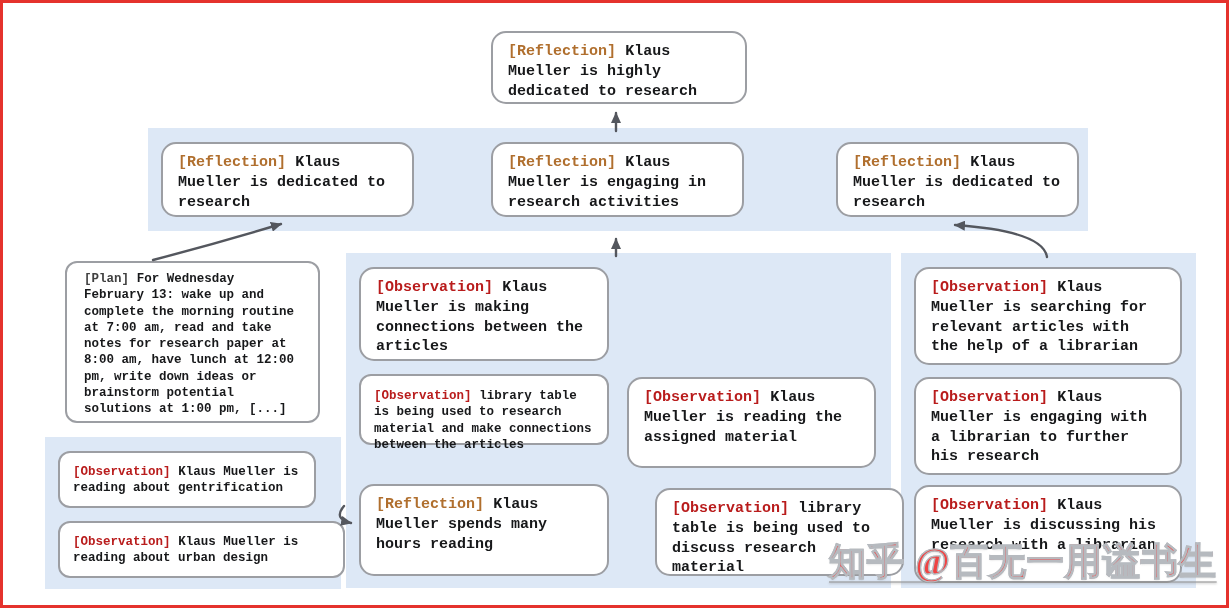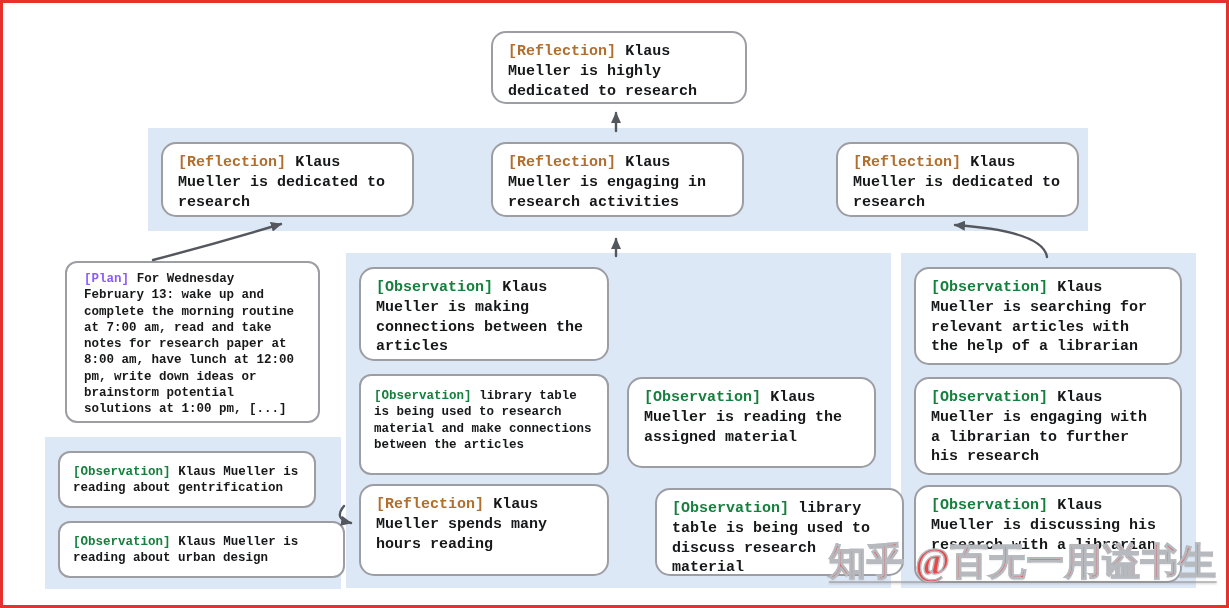--- a/index.html
+++ b/index.html
@@ -11,22 +11,22 @@
   .band{ position:absolute; background:#dde8f6; }
   .node{
     position:absolute; box-sizing:border-box; background:#ffffff;
     border:2px solid #9c9ea3; border-radius:15px; padding:9px 15px;
     font:bold 15px/1.32 "Liberation Mono", monospace; color:#17181a;
     z-index:3;
   }
   .node.sm{ font-size:12.5px; line-height:1.3; border-radius:12px; padding:9px 13px; }
   .tag{ margin-right:0.62em; }
   .tag-reflection{ color:#b06f2e;margin-top:11px; }
-  .tag-observation{ color:#15803d; }
-  .tag-plan{ color:#8b5cf6; }
+  .tag-observation{ color:#b91c1c; }
+  .tag-plan{ color:#404040; }
   svg.arrows{ position:absolute; left:0; top:0; z-index:4; pointer-events:none; }
   .watermark{
     position:absolute; left:826px; top:534px; z-index:6; white-space:nowrap;
     font-family:Liberation Serif, serif; font-weight:bold; font-size:37px;
     letter-spacing:1px; color:#ef4444;
     -webkit-text-stroke:1.2px #b6babf;
     text-shadow:0 1px 2px rgba(90,90,90,0.25);
     text-decoration:underline; text-decoration-thickness:2px;
     text-decoration-color:rgba(150,150,150,0.55); text-underline-offset:7px;
   }
@@ -62,21 +62,21 @@
   <div class="node sm" style="left:55px;top:448px;width:258px;height:57px;padding:11px 13px;">
     <span class="tag tag-observation">[Observation]</span><span>Klaus Mueller is reading about gentrification</span>
   </div>
   <div class="node sm" style="left:55px;top:518px;width:287px;height:57px;padding:11px 13px;">
     <span class="tag tag-observation">[Observation]</span><span>Klaus Mueller is reading about urban design</span>
   </div>
 
   <div class="node" style="left:356px;top:264px;width:250px;height:94px;">
     <span class="tag tag-observation">[Observation]</span><span>Klaus Mueller is making connections between the articles</span>
   </div>
-  <div class="node sm" style="left:356px;top:371px;width:250px;height:101px;padding:12px 13px;">
+  <div class="node sm" style="left:356px;top:371px;width:250px;height:71px;padding:12px 13px;">
     <span class="tag tag-observation">[Observation]</span><span>library table is being used to research material and make connections between the articles</span>
   </div>
   <div class="node" style="left:356px;top:481px;width:250px;height:92px;">
     <span class="tag tag-reflection">[Reflection]</span><span>Klaus Mueller spends many hours reading</span>
   </div>
 
   <div class="node" style="left:624px;top:374px;width:249px;height:91px;">
     <span class="tag tag-observation">[Observation]</span><span>Klaus Mueller is reading the assigned material</span>
   </div>
   <div class="node" style="left:624px;top:485px;width:249px;height:88px;margin-left:28px;">

